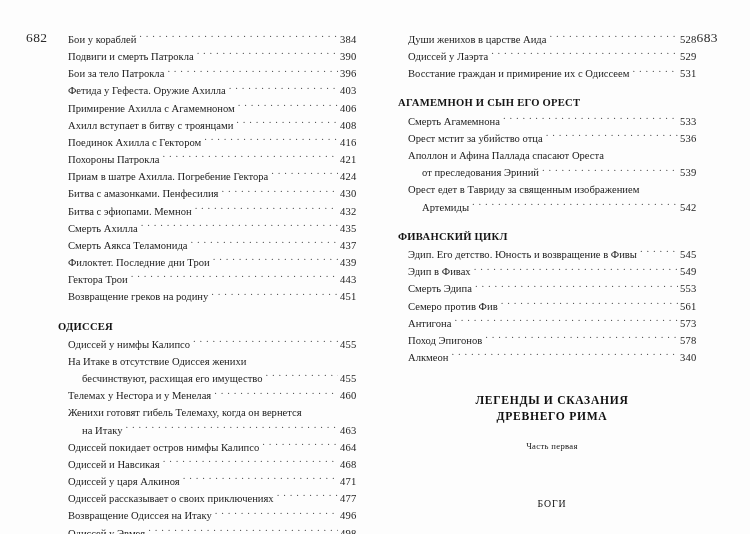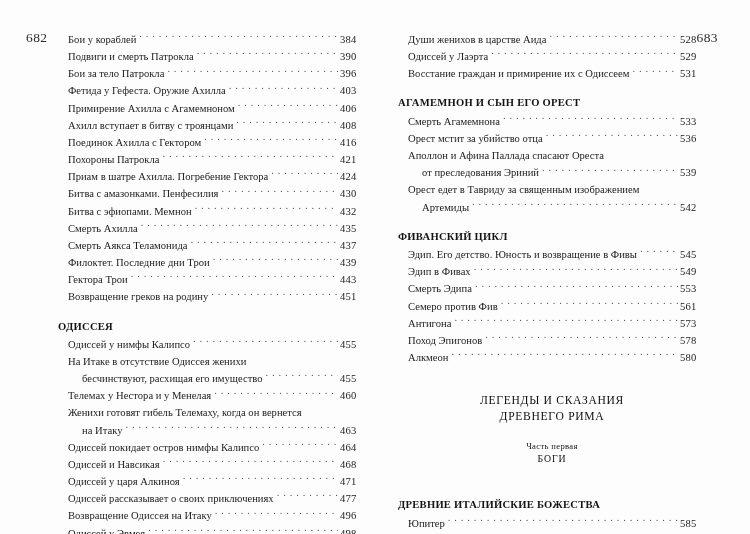--- a/index.html
+++ b/index.html
@@ -125,34 +125,35 @@
   .part-block {
     text-align: center;
     margin: 27px 0 0 0;
     padding-right: 6px;
   }
   .part-title {
     font-size: 11.6px;
     letter-spacing: 0.7px;
     line-height: 1.4;
     color: #101010;
-    font-weight: 400;
+    font-weight: 700;
   }
   .part-sub {
     margin-top: 14px;
     font-size: 8.6px;
     letter-spacing: 0.35px;
     line-height: 1.45;
     color: #141414;
   }
   .part-sub-name {
     font-size: 9.8px;
     letter-spacing: 0.9px;
     line-height: 1.45;
     color: #101010;
+    margin-top: 45px;
   }
   .block-gap { height: 18px; }
 </style>
 </head>
 <body>
 
 <div class="page">
   <div class="spread">
 
     <div class="page-half left">
@@ -362,21 +363,21 @@
             <span class="entry-page">573</span>
           </div>
           <div class="entry">
             <span class="entry-title">Поход Эпигонов</span>
             <span class="leader"></span>
             <span class="entry-page">578</span>
           </div>
           <div class="entry">
             <span class="entry-title">Алкмеон</span>
             <span class="leader"></span>
-            <span class="entry-page">580</span>
+            <span class="entry-page">340</span>
           </div>
           <div class="part-block">
             <div class="part-title">ЛЕГЕНДЫ И СКАЗАНИЯ</div>
             <div class="part-title">ДРЕВНЕГО РИМА</div>
             <div class="part-sub">Часть первая</div>
             <div class="part-sub-name">БОГИ</div>
           </div>
           <div class="block-gap"></div>
           <div class="section-head spaced">ДРЕВНИЕ ИТАЛИЙСКИЕ БОЖЕСТВА</div>
           <div class="entry">

